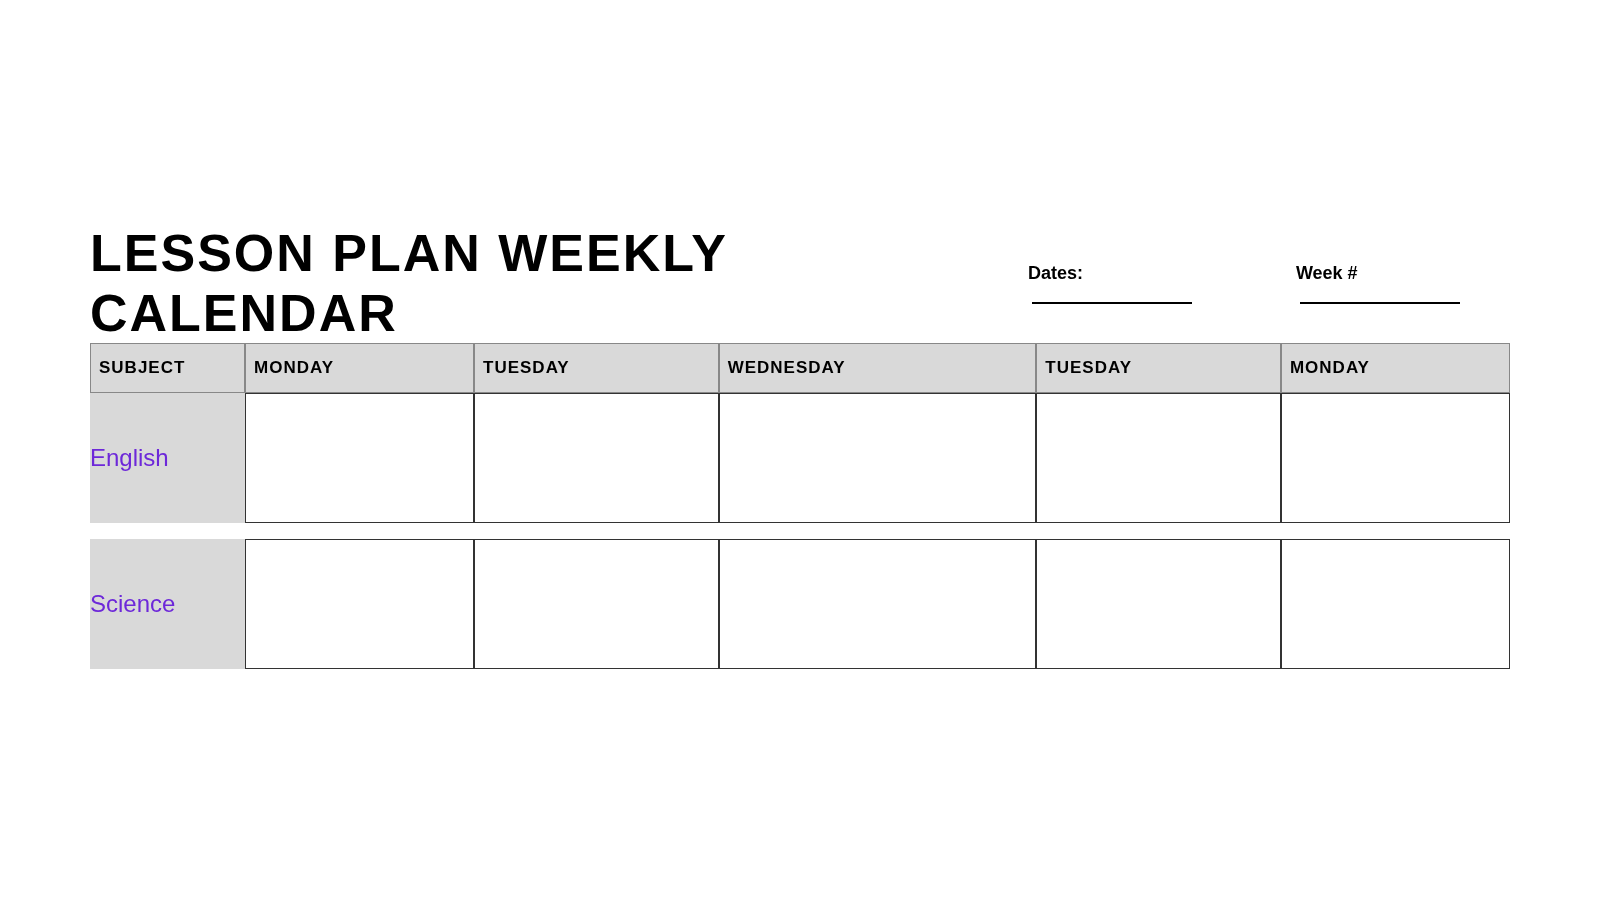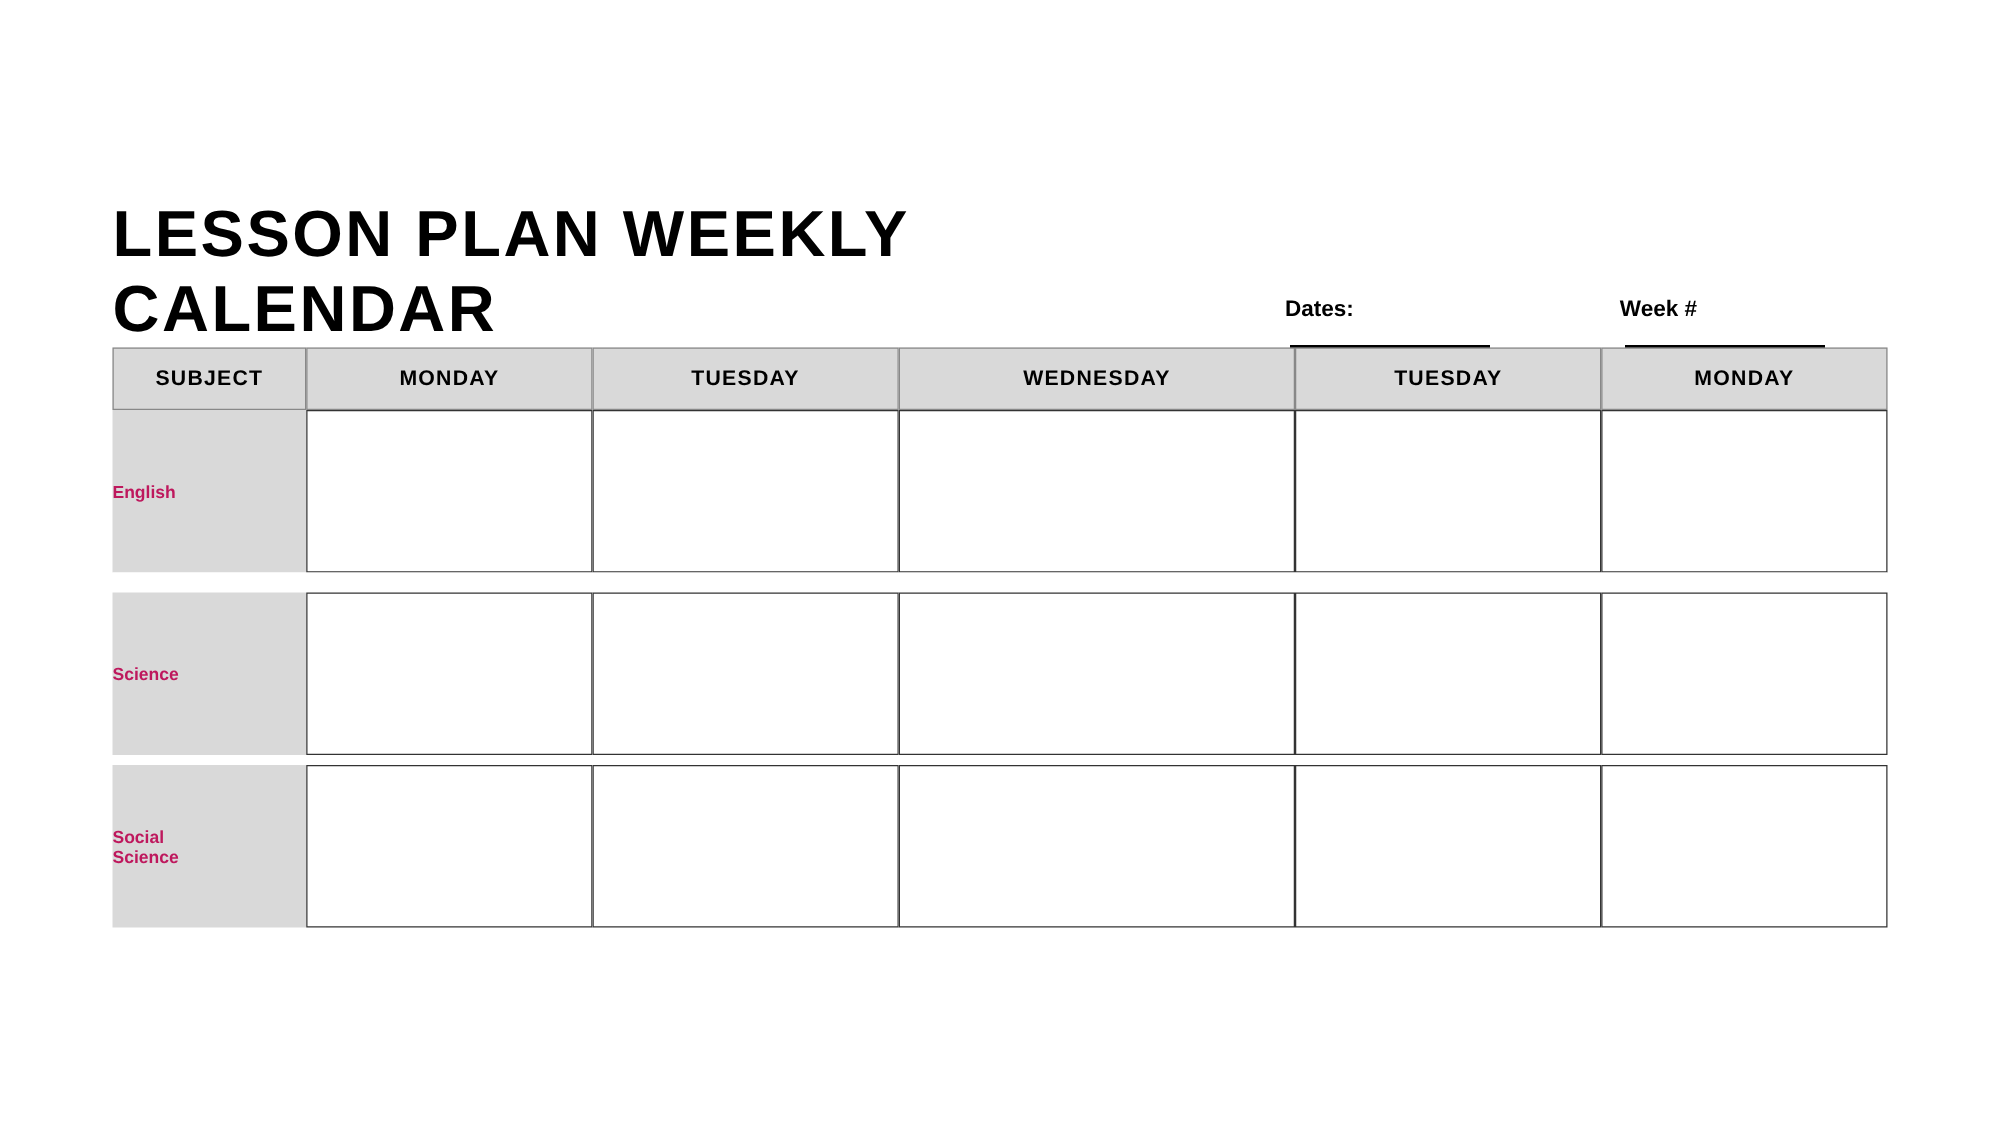--- a/index.html
+++ b/index.html
@@ -19,21 +19,21 @@
       justify-content: center;
     }
 
     .page {
       width: 1520px;
       padding: 40px 50px;
     }
 
     .header {
       display: flex;
-      align-items: flex-end;
+      align-items: center;
       gap: 16px;
     }
 
     .title {
       font-size: 52px;
       font-weight: 900;
       color: #000000;
       letter-spacing: 2px;
       text-transform: uppercase;
       font-family: Arial Black, Arial, sans-serif;
@@ -72,40 +72,40 @@
     }
 
     .col-day {
       width: calc((100% - 155px) / 5);
     }
 
     .header-row th {
       background-color: #d9d9d9;
       font-size: 17px;
       font-weight: 900;
-      text-align: center;
+      text-align: left;
       padding: 14px 8px;
       border: 1px solid #888;
       letter-spacing: 1px;
       font-family: Arial Black, Arial, sans-serif;
     }
 
     .data-row td {
       border: none;
       padding: 0;
       vertical-align: middle;
     }
 
     .subject-cell {
       background-color: #d9d9d9;
       text-align: left;
       padding: 10px 14px;
-      font-size: 14px;
-      font-weight: 700;
-      color: #be185d;
+      font-size: 24px;
+      font-weight: 400;
+      color: #6d28d9;
       height: 130px;
       border: none;
     }
 
     .day-cell {
       padding: 6px;
       height: 130px;
     }
 
     .day-cell-inner {
@@ -211,34 +211,15 @@
           </td>
         </tr>
         <tr class="spacer-row">
           <td></td>
           <td></td>
           <td></td>
           <td></td>
           <td></td>
           <td></td>
         </tr>
-        <tr class="data-row">
-          <td class="subject-cell" style="white-space: pre-line;">Social
-Science</td>
-          <td class="day-cell">
-            <div class="day-cell-inner"></div>
-          </td>
-          <td class="day-cell">
-            <div class="day-cell-inner"></div>
-          </td>
-          <td class="day-cell">
-            <div class="day-cell-inner"></div>
-          </td>
-          <td class="day-cell">
-            <div class="day-cell-inner"></div>
-          </td>
-          <td class="day-cell">
-            <div class="day-cell-inner"></div>
-          </td>
-        </tr>
       </tbody>
   </table>
 </div>
 
 </body></html>

